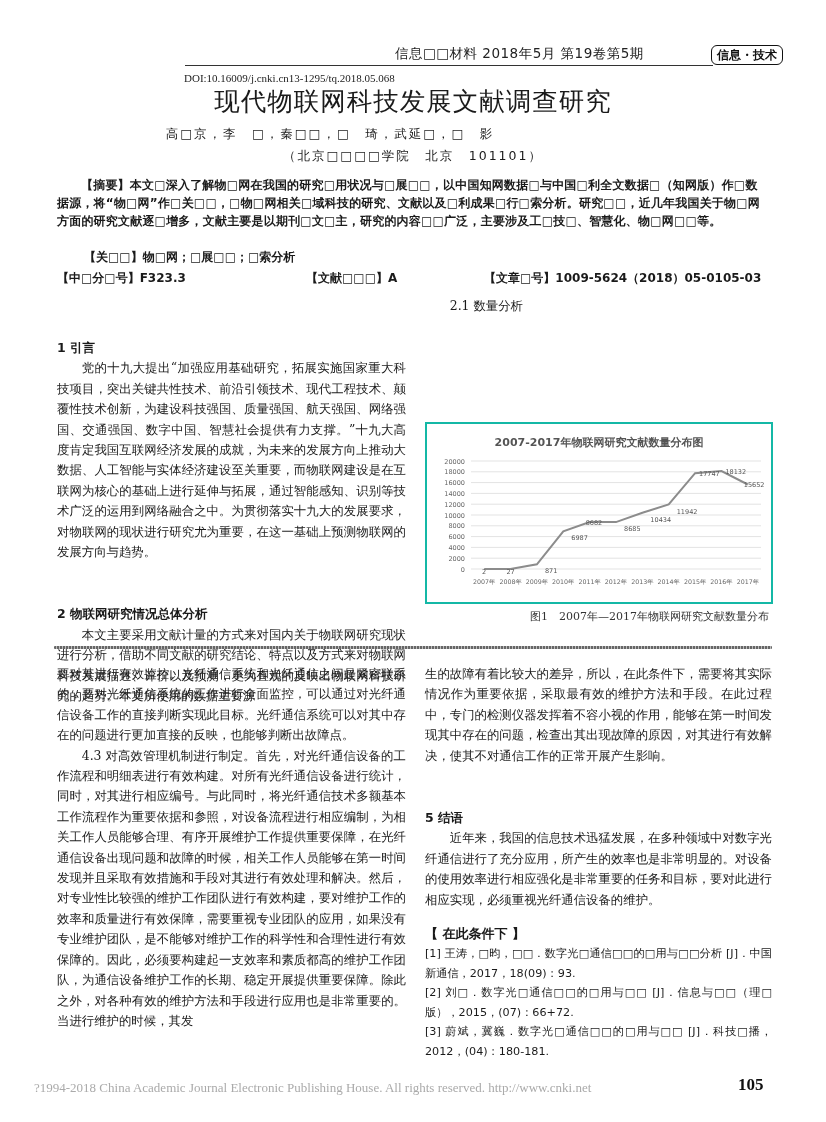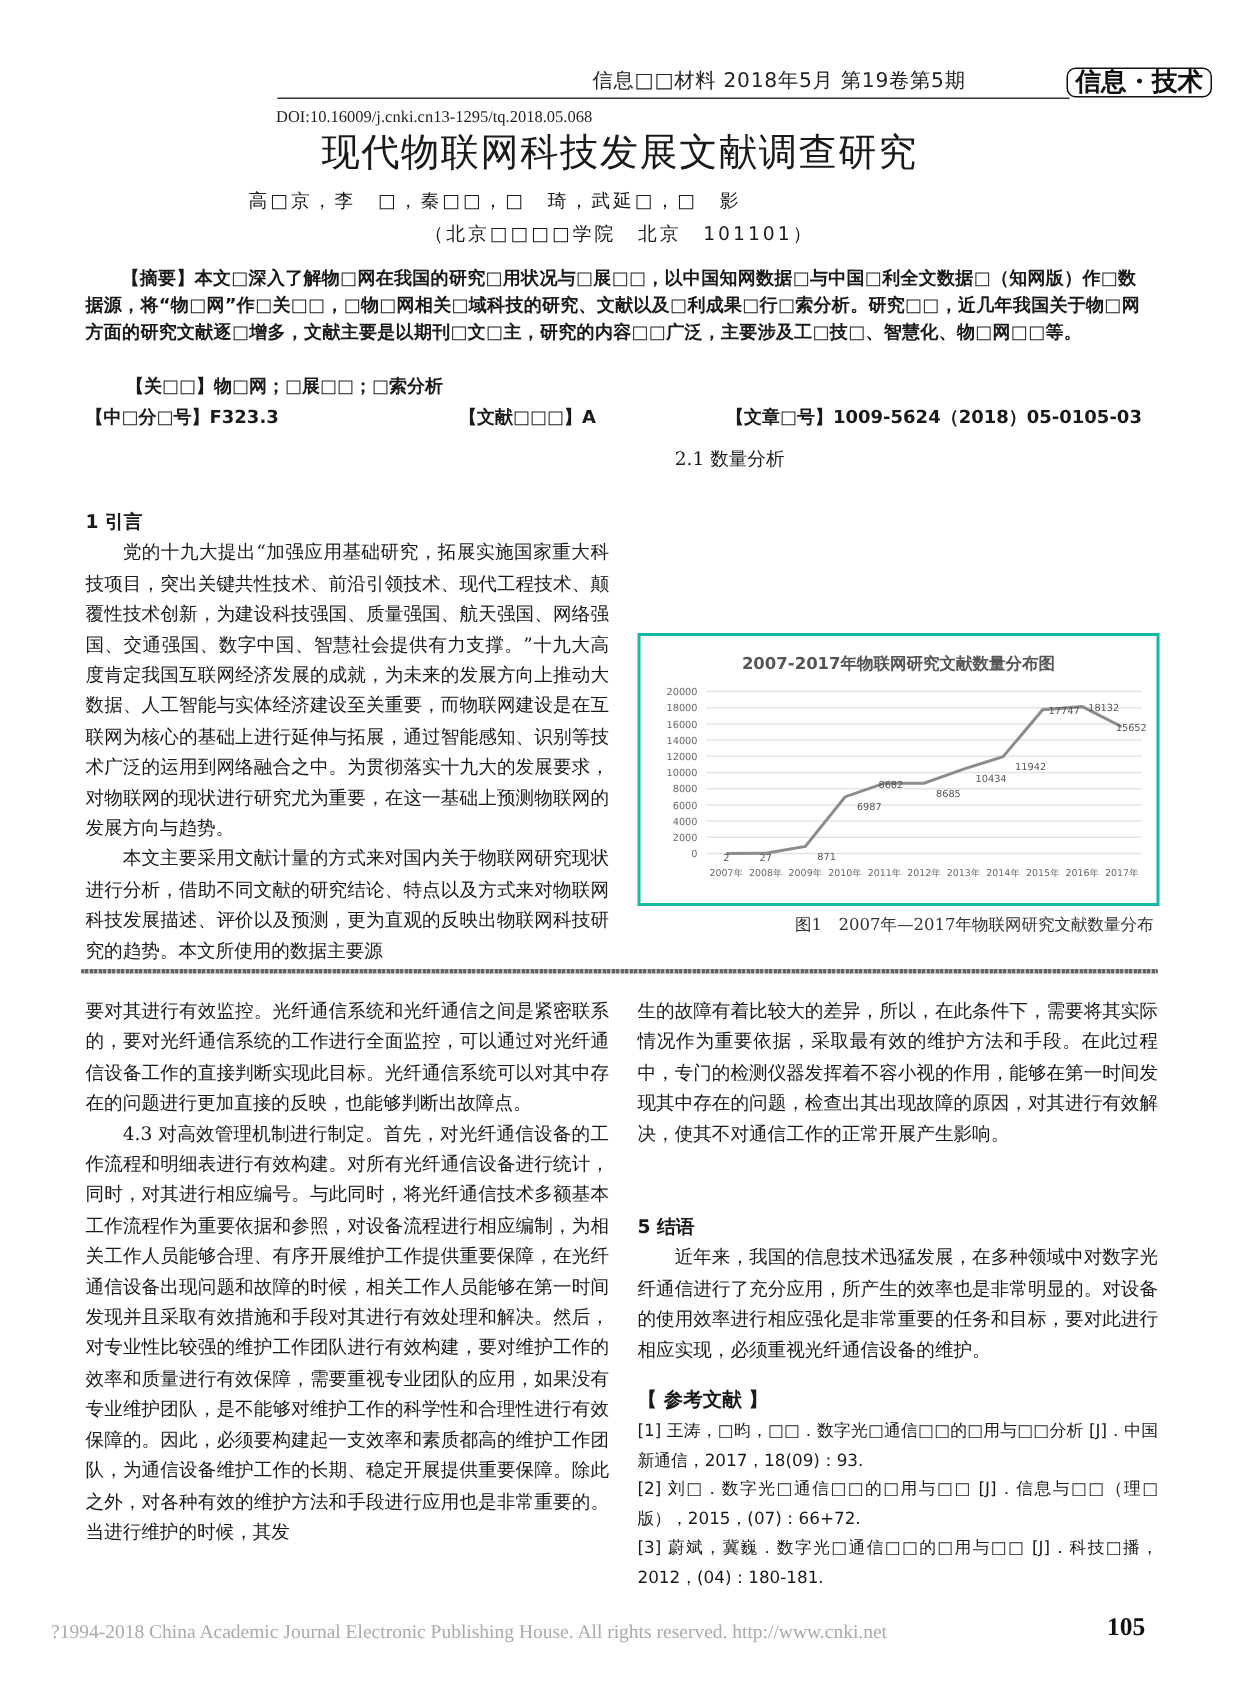--- a/index.html
+++ b/index.html
@@ -2,21 +2,21 @@
 <html><head>
 <meta charset="utf-8">
 <style>
   html, body { margin:0; padding:0; background:#fff; }
   body { width:826px; height:1122px; position:relative; overflow:hidden; color:#1a1a1a;
          font-family:"DejaVu Serif","Liberation Serif",serif; }
   .abs { position:absolute; }
   
   .hdr { left:395px; top:45px; font-family:"DejaVu Sans","Liberation Sans",sans-serif; font-size:13.5px; letter-spacing:0.5px; color:#222; white-space:nowrap; }
   .hdr-line { left:185px; top:65px; width:528px; height:1px; background:#333; }
-  .badge { left:711px; top:45px; border:1.4px solid #111; border-radius:6px; padding:0 5px; font-family:"DejaVu Sans",sans-serif; font-weight:bold; font-size:17px; line-height:18px; color:#111; white-space:nowrap; }
+  .badge { left:711px; top:45px; border:1.4px solid #111; border-radius:6px; padding:0 5px; font-family:"DejaVu Sans",sans-serif; font-weight:bold; font-size:12px; line-height:18px; color:#111; white-space:nowrap; }
   .doi { left:184px; top:72px; font-family:"Liberation Serif",serif; font-size:11px; color:#222; }
   .title { left:0; width:826px; top:84px; text-align:center; font-family:"DejaVu Sans",sans-serif; font-size:25.5px; letter-spacing:1px; color:#1a1a1a; }
   .authors { left:0; width:660px; top:126px; text-align:center; font-family:"DejaVu Sans",sans-serif; font-size:12.5px; letter-spacing:2px; }
   .affil { left:0; width:826px; top:148px; text-align:center; font-family:"DejaVu Sans",sans-serif; font-size:12.5px; letter-spacing:2px; }
   .abstract { left:57px; top:176px; width:712px; font-family:"DejaVu Sans",sans-serif; font-weight:bold; font-size:12px; line-height:18.2px; text-indent:2em; letter-spacing:0.2px; }
   .kw { left:84px; top:249px; font-family:"DejaVu Sans",sans-serif; font-weight:bold; font-size:12px; }
   .meta { top:270px; font-family:"DejaVu Sans",sans-serif; font-weight:bold; font-size:12px; white-space:nowrap; }
   .col { font-size:12.4px; line-height:20.4px; text-align:justify; }
   .col p { margin:0; text-indent:2em; }
   .sec { font-family:"DejaVu Sans",sans-serif; font-weight:bold; font-size:12.5px; line-height:20.4px;margin-top:42px; }
@@ -50,20 +50,21 @@
 
 <div class="abs abstract">【摘要】本文□深入了解物□网在我国的研究□用状况与□展□□，以中国知网数据□与中国□利全文数据□（知网版）作□数据源，将“物□网”作□关□□，□物□网相关□域科技的研究、文献以及□利成果□行□索分析。研究□□，近几年我国关于物□网方面的研究文献逐□增多，文献主要是以期刊□文□主，研究的内容□□广泛，主要涉及工□技□、智慧化、物□网□□等。</div>
 <div class="abs kw">【关□□】物□网；□展□□；□索分析</div>
 <div class="abs meta" style="left:57px">【中□分□号】F323.3</div>
 <div class="abs meta" style="left:306px">【文献□□□】A</div>
 <div class="abs meta" style="left:484px">【文章□号】1009-5624（2018）05-0105-03</div>
 
 <div class="abs col colL1">
   <div class="sec">1 引言</div>
   <p>党的十九大提出“加强应用基础研究，拓展实施国家重大科技项目，突出关键共性技术、前沿引领技术、现代工程技术、颠覆性技术创新，为建设科技强国、质量强国、航天强国、网络强国、交通强国、数字中国、智慧社会提供有力支撑。”十九大高度肯定我国互联网经济发展的成就，为未来的发展方向上推动大数据、人工智能与实体经济建设至关重要，而物联网建设是在互联网为核心的基础上进行延伸与拓展，通过智能感知、识别等技术广泛的运用到网络融合之中。为贯彻落实十九大的发展要求，对物联网的现状进行研究尤为重要，在这一基础上预测物联网的发展方向与趋势。</p>
+  <div class="sec">2 物联网研究情况总体分析</div>
   <p>本文主要采用文献计量的方式来对国内关于物联网研究现状进行分析，借助不同文献的研究结论、特点以及方式来对物联网科技发展描述、评价以及预测，更为直观的反映出物联网科技研究的趋势。本文所使用的数据主要源</p>
 </div>
 
 <div class="abs col colR1">
   <div class="sub">2.1  数量分析</div>
 </div>
 
 <div class="abs chart-box">
   <svg id="chart" width="344" height="178">
     <text id="chart-title" x="172" y="22" text-anchor="middle" font-size="11" font-weight="bold" fill="#555">2007-2017年物联网研究文献数量分布图</text>
@@ -139,21 +140,21 @@
 
 <div class="abs col colL2">
   <p style="text-indent:0">要对其进行有效监控。光纤通信系统和光纤通信之间是紧密联系的，要对光纤通信系统的工作进行全面监控，可以通过对光纤通信设备工作的直接判断实现此目标。光纤通信系统可以对其中存在的问题进行更加直接的反映，也能够判断出故障点。</p>
   <p>4.3  对高效管理机制进行制定。首先，对光纤通信设备的工作流程和明细表进行有效构建。对所有光纤通信设备进行统计，同时，对其进行相应编号。与此同时，将光纤通信技术多额基本工作流程作为重要依据和参照，对设备流程进行相应编制，为相关工作人员能够合理、有序开展维护工作提供重要保障，在光纤通信设备出现问题和故障的时候，相关工作人员能够在第一时间发现并且采取有效措施和手段对其进行有效处理和解决。然后，对专业性比较强的维护工作团队进行有效构建，要对维护工作的效率和质量进行有效保障，需要重视专业团队的应用，如果没有专业维护团队，是不能够对维护工作的科学性和合理性进行有效保障的。因此，必须要构建起一支效率和素质都高的维护工作团队，为通信设备维护工作的长期、稳定开展提供重要保障。除此之外，对各种有效的维护方法和手段进行应用也是非常重要的。当进行维护的时候，其发</p>
 </div>
 
 <div class="abs col colR2">
   <p style="text-indent:0">生的故障有着比较大的差异，所以，在此条件下，需要将其实际情况作为重要依据，采取最有效的维护方法和手段。在此过程中，专门的检测仪器发挥着不容小视的作用，能够在第一时间发现其中存在的问题，检查出其出现故障的原因，对其进行有效解决，使其不对通信工作的正常开展产生影响。</p>
   <div class="sec">5 结语</div>
   <p>近年来，我国的信息技术迅猛发展，在多种领域中对数字光纤通信进行了充分应用，所产生的效率也是非常明显的。对设备的使用效率进行相应强化是非常重要的任务和目标，要对此进行相应实现，必须重视光纤通信设备的维护。</p>
-  <div class="refs-title">【 参考文献 】</div>
+  <div class="refs-title">【 在此条件下 】</div>
   <div class="refs">
     <div>[1] 王涛，□昀，□□．数字光□通信□□的□用与□□分析 [J]．中国新通信，2017，18(09)：93.</div>
     <div>[2] 刘□．数字光□通信□□的□用与□□ [J]．信息与□□（理□版），2015，(07)：66+72.</div>
     <div>[3] 蔚斌，冀巍．数字光□通信□□的□用与□□ [J]．科技□播，2012，(04)：180-181.</div>
   </div>
 </div>
 
 <div class="abs footer">?1994-2018 China Academic Journal Electronic Publishing House. All rights reserved.    http://www.cnki.net</div>
 <div class="abs pagenum">105</div>
 

